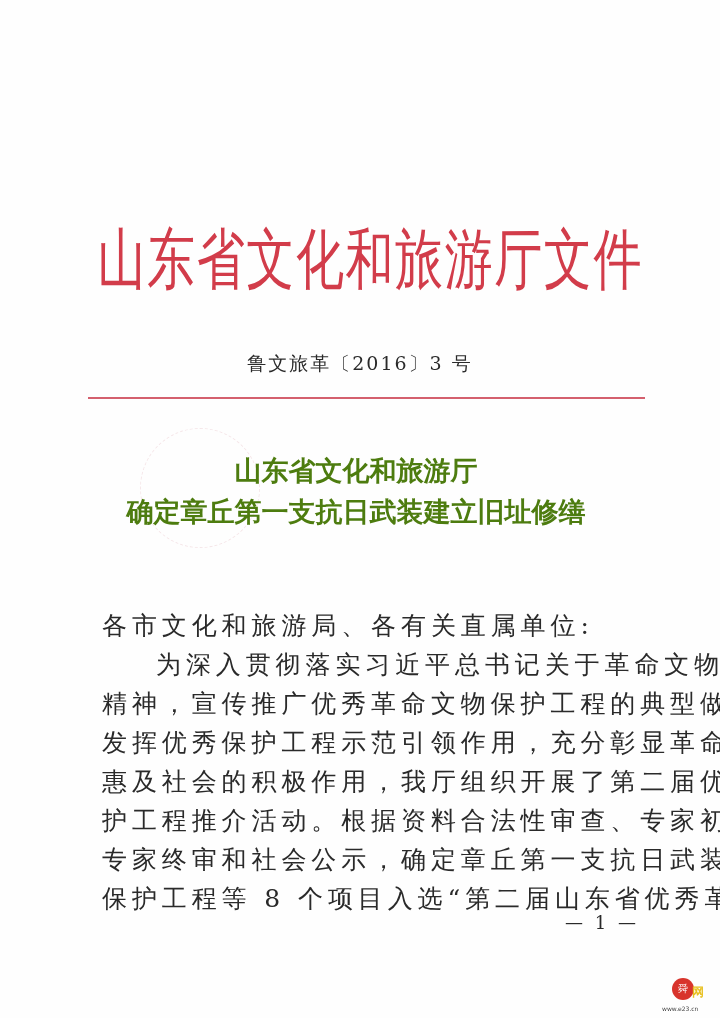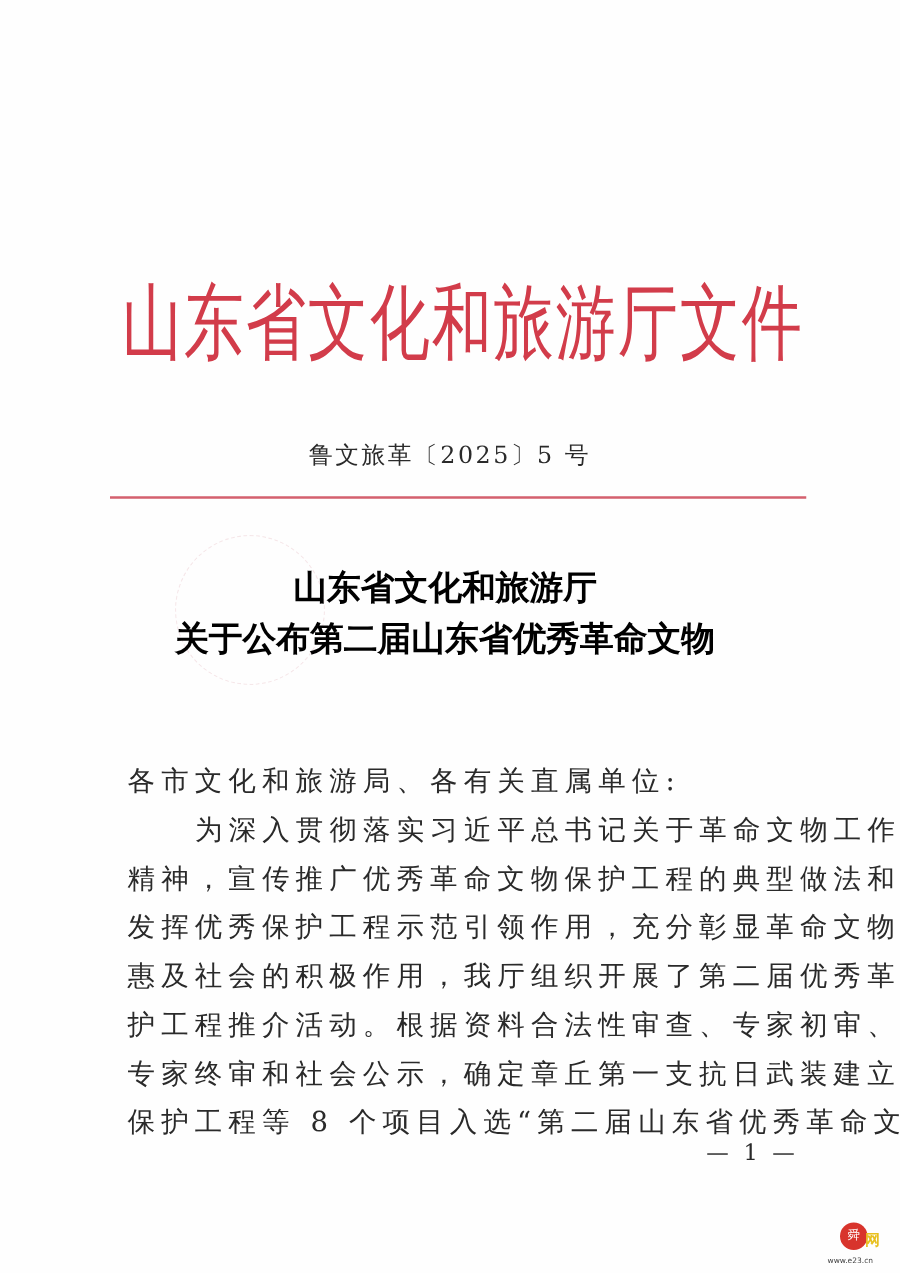--- a/index.html
+++ b/index.html
@@ -72,31 +72,31 @@
     }
     .title-block {
       position: absolute;
       left: 0;
       width: 712px;
       top: 450px;
       text-align: center;
       font-weight: bold;
       font-size: 27px;
       line-height: 41px;
-      color: #000000;
+      color: #4d7c0f;
     }
     .title-line {
       display: block;
     }
     .body-text {
       position: absolute;
       left: 102px;
       top: 606px;
       width: 545px;
-      font-size: 22px;
+      font-size: 25px;
       line-height: 39px;
       letter-spacing: 4.9px;
       color: #2a2a2a;
     }
     .body-line {
       display: block;
       white-space: nowrap;
     }
     .indent {
       padding-left: 54px;
@@ -161,29 +161,29 @@
     <span>文</span>
     <span>化</span>
     <span>和</span>
     <span>旅</span>
     <span>游</span>
     <span>厅</span>
     <span>文</span>
     <span>件</span>
   </div>
 
-  <div class="doc-number">鲁文旅革〔2025〕5 号</div>
+  <div class="doc-number">鲁文旅革〔2016〕3 号</div>
 
   <div class="red-rule"></div>
 
   <div class="stamp-ghost"></div>
 
   <div class="title-block">
     <span class="title-line">山东省文化和旅游厅</span>
-    <span class="title-line">关于公布第二届山东省优秀革命文物</span>
+    <span class="title-line">确定章丘第一支抗日武装建立旧址修缮</span>
   </div>
 
   <div class="body-text">
     <span class="body-line">各市文化和旅游局、各有关直属单位:</span>
     <span class="body-line indent">为深入贯彻落实习近平总书记关于革命文物工作重要论述</span>
     <span class="body-line">精神，宣传推广优秀革命文物保护工程的典型做法和先进经验，</span>
     <span class="body-line">发挥优秀保护工程示范引领作用，充分彰显革命文物保护成果</span>
     <span class="body-line">惠及社会的积极作用，我厅组织开展了第二届优秀革命文物保</span>
     <span class="body-line">护工程推介活动。根据资料合法性审查、专家初审、现场复核、</span>
     <span class="body-line">专家终审和社会公示，确定章丘第一支抗日武装建立旧址修缮</span>

